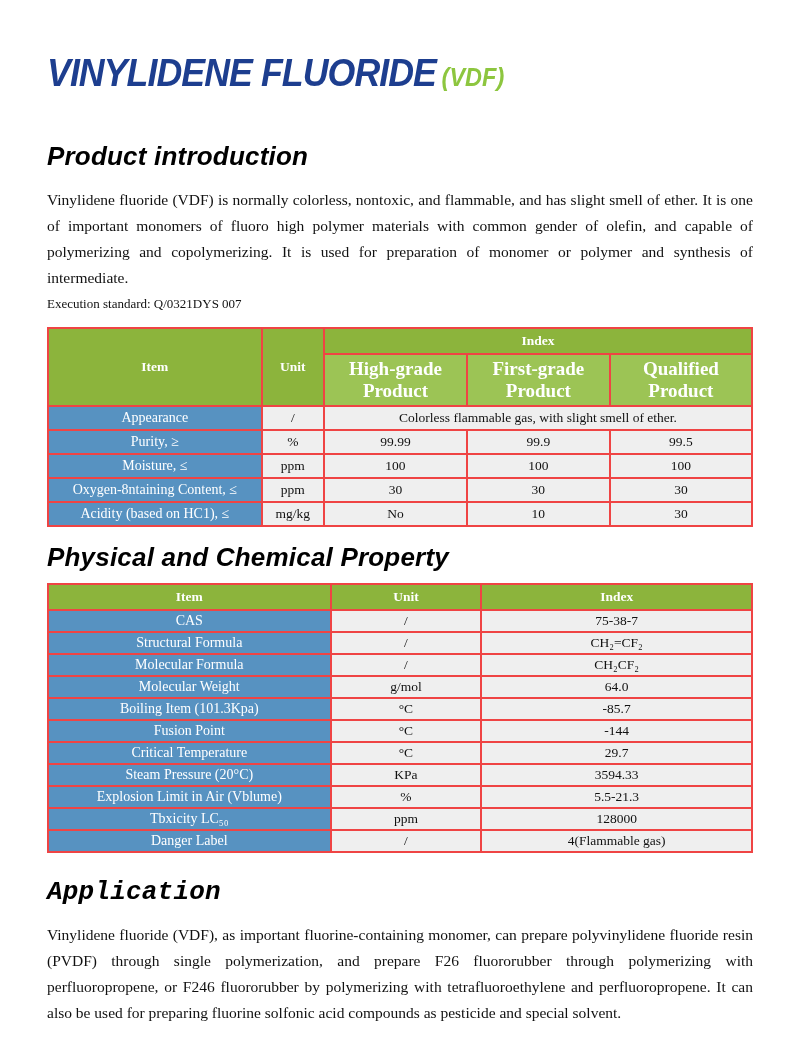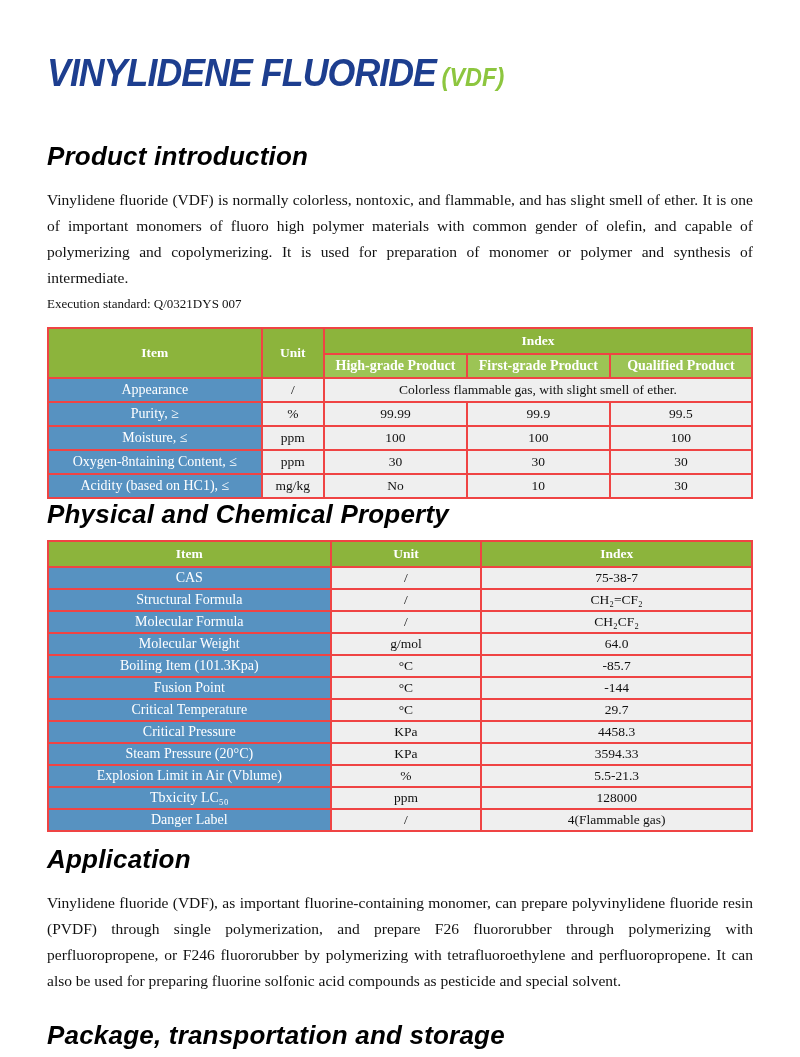--- a/index.html
+++ b/index.html
@@ -26,22 +26,22 @@
   }
 
   
   .section-heading {
     font-family: "Liberation Sans", sans-serif;
     font-style: italic; font-weight: bold;
     font-size: 26px; color: #000000;
     letter-spacing: 0.2px;
   }
   .sh-intro   { margin-top: 46px; }
-  .sh-prop    { }
-  .sh-app     { margin-top: 12px; }
+  .sh-prop    { margin-top: 15px; }
+  .sh-app     { margin-top: 24px; font-family: Liberation Mono, monospace; }
   .sh-pack    { margin-top: 26px; }
 
   
   .para {
     margin-top: 15px;
     font-size: 15.5px; line-height: 26px;
     text-align: justify;
   }
   .line { font-size: 13px; line-height: 26px; font-family: Liberation Serif, serif; }
 
@@ -56,21 +56,21 @@
     font-family: "Liberation Serif", serif;
     text-align: center; vertical-align: middle;
   }
   th.hgreen {
     background: #8cb43c; color: #ffffff;
     font-weight: bold; font-size: 13.5px;
     padding: 4px 2px;
   }
   th.hsub {
     background: #9cc455; color: #ffffff;
-    font-weight: bold; font-size: 14px;
+    font-weight: bold; font-size: 19px;
     padding: 3px 2px;
   }
   td.blue {
     background: #5792c1; color: #ffffff;
     font-size: 14px; padding: 3px 4px;
   }
   td.val {
     background: #efefef; color: #111111;
     font-size: 13.5px; padding: 3px 4px;
   }
@@ -194,25 +194,20 @@
         <td class="blue">Fusion Point</td>
         <td class="val">°C</td>
         <td class="val">-144</td>
       </tr>
       <tr>
         <td class="blue">Critical Temperature</td>
         <td class="val">°C</td>
         <td class="val">29.7</td>
       </tr>
       <tr>
-        <td class="blue">Critical Pressure</td>
-        <td class="val">KPa</td>
-        <td class="val">4458.3</td>
-      </tr>
-      <tr>
         <td class="blue">Steam Pressure (20°C)</td>
         <td class="val">KPa</td>
         <td class="val">3594.33</td>
       </tr>
       <tr>
         <td class="blue">Explosion Limit in Air (Vblume)</td>
         <td class="val">%</td>
         <td class="val">5.5-21.3</td>
       </tr>
       <tr>

